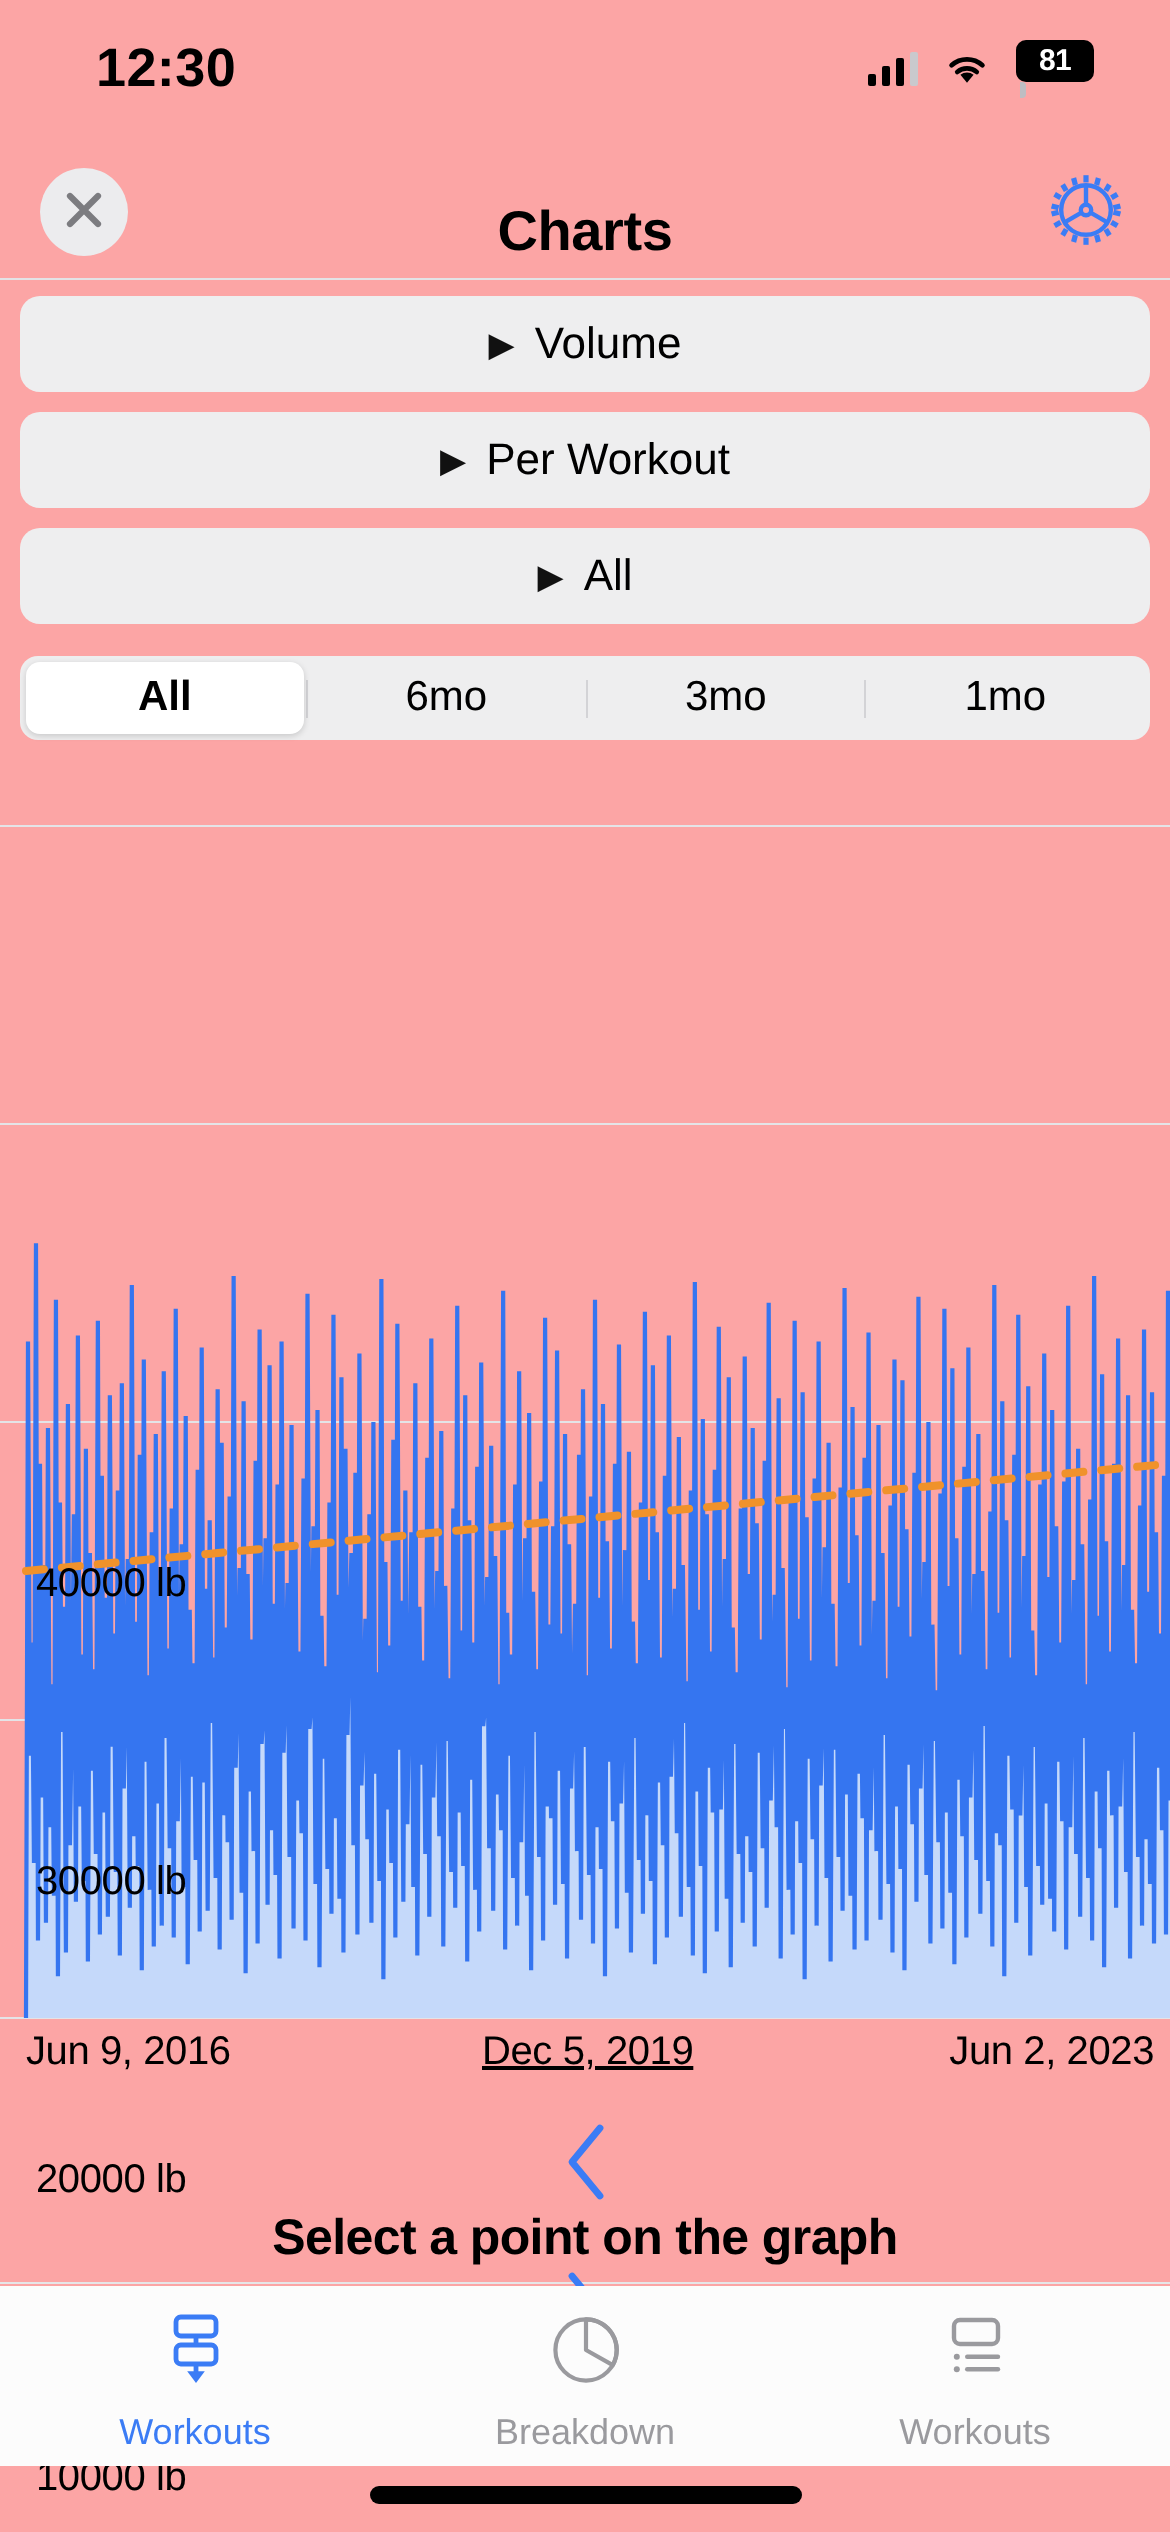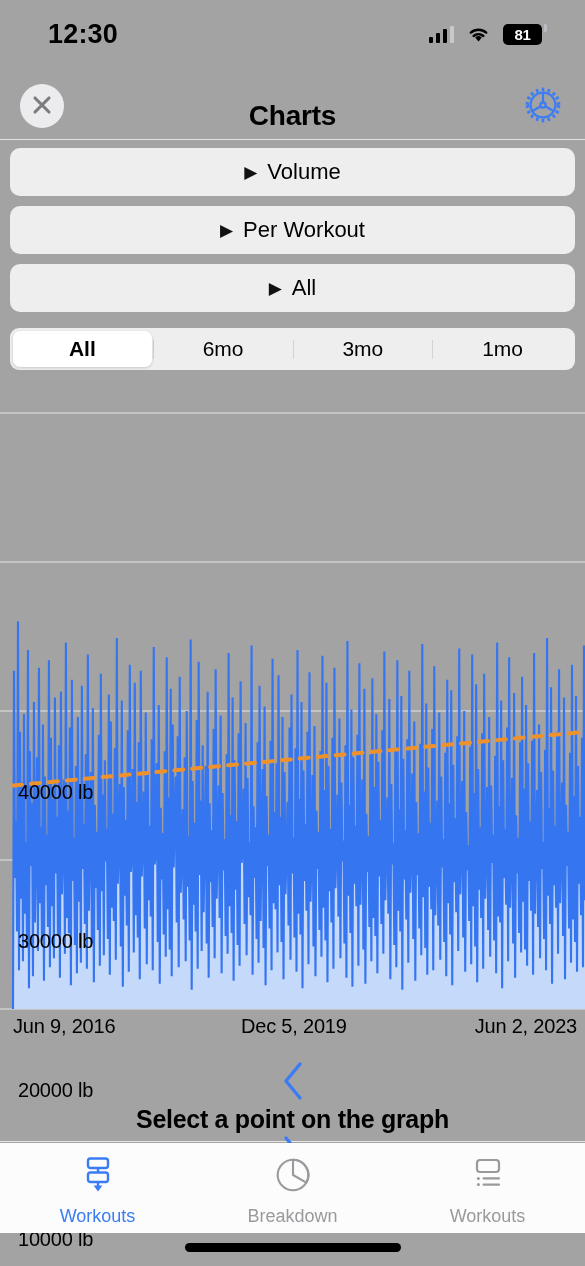--- a/index.html
+++ b/index.html
@@ -3,38 +3,38 @@
 <meta charset="utf-8">
 <style>
   * { box-sizing: border-box; margin: 0; padding: 0; }
   html, body {
     width: 585px; height: 1266px;
     background: #ffffff;
     font-family: "Liberation Sans", sans-serif;
     -webkit-font-smoothing: antialiased;
     overflow: hidden;
   }
-  .phone { position: relative; width: 585px; height: 1266px; background:#a3a3a3; }
+  .phone { position: relative; width: 585px; height: 1266px; background:#fca5a5; }
 
   
   .statusbar {
     position: absolute; top: 0; left: 0; width: 585px; height: 68px;
     display: flex; align-items: center; justify-content: space-between;
     padding: 0 38px 0 48px;
   }
   .status-time { font-size: 27px; font-weight: 600; color: #000; letter-spacing: .2px; }
   .status-right { display:flex; align-items:center; gap: 12px; }
   .cell-bars { display:flex; align-items: flex-end; gap: 2.5px; height: 17px; }
   .cell-bars i { width: 4.5px; background:#000; border-radius: 1px; display:block; }
   .cell-bars i:nth-child(1){ height: 6px; }
   .cell-bars i:nth-child(2){ height: 10px; }
   .cell-bars i:nth-child(3){ height: 14px; }
   .cell-bars i:nth-child(4){ height: 17px; background:#c9c9cd; }
   .wifi { width: 25px; height: 18px; position: relative; }
-  .battery { display:flex; align-items:flex-start; }
+  .battery { display:flex; align-items:flex-start;flex-direction:column; }
   .battery-body {
     width: 39px; height: 21px; border-radius: 5px; background:#000;
     display:flex; align-items:center; justify-content:center;
   }
   .battery-pct { color:#fff; font-size:15px; font-weight: 700; letter-spacing:-.3px; }
   .battery-tip { width:3px; height:8px; background:#bdbdc2; border-radius:0 2px 2px 0; margin-left:2px; }
 
   
   .navbar {
     position: absolute; top: 68px; left: 0; width: 585px; height: 72px;
@@ -227,21 +227,21 @@
       </svg>
     <div class="ylabel" id="yl4" style="top: 391px;">40000 lb</div>
     <div class="ylabel" id="yl3" style="top: 540px;">30000 lb</div>
     <div class="ylabel" id="yl2" style="top: 689px;">20000 lb</div>
     <div class="ylabel" id="yl1" style="top: 838px;">10000 lb</div>
 
   </div>
 
   <div class="xlabels">
     <span class="xlabel" style="left:13px;">Jun 9, 2016</span>
-    <span class="xlabel" style="left:241px;">Dec 5, 2019</span>
+    <span class="xlabel" style="left:241px;text-decoration:underline;">Dec 5, 2019</span>
     <span class="xlabel" style="right:8px;">Jun 2, 2023</span>
   </div>
 
   <div class="point-bar">
     <button class="chev">
       <span>
         <svg width="26" height="42" viewBox="0 0 26 42">
             <path d="M20 4 L6 21 L20 38" stroke="#3b7cf5" stroke-width="3.4" fill="none" stroke-linecap="round" stroke-linejoin="round"></path>
           </svg>
       </span>

